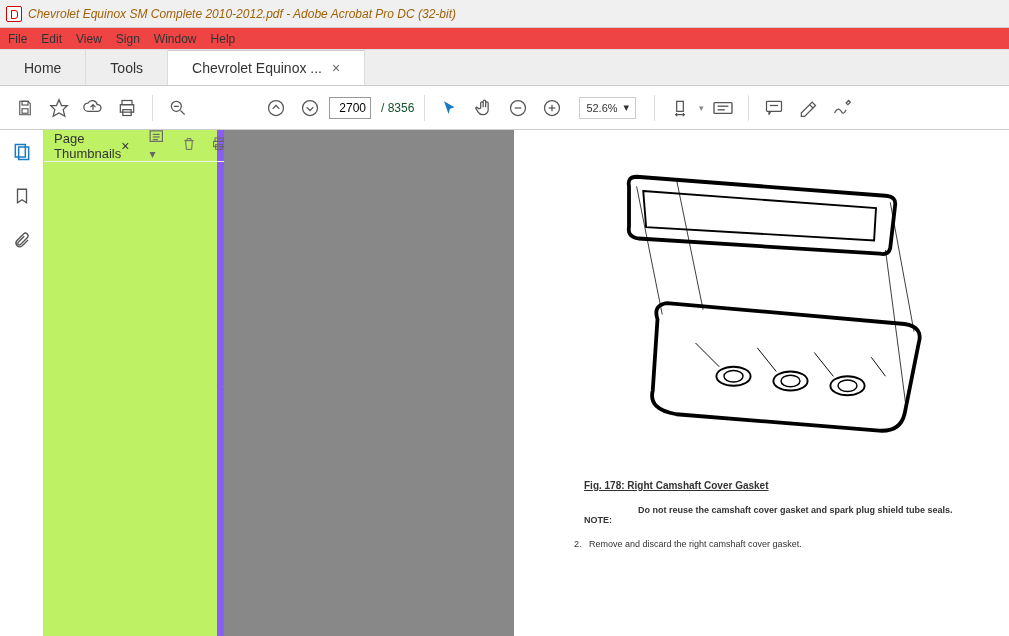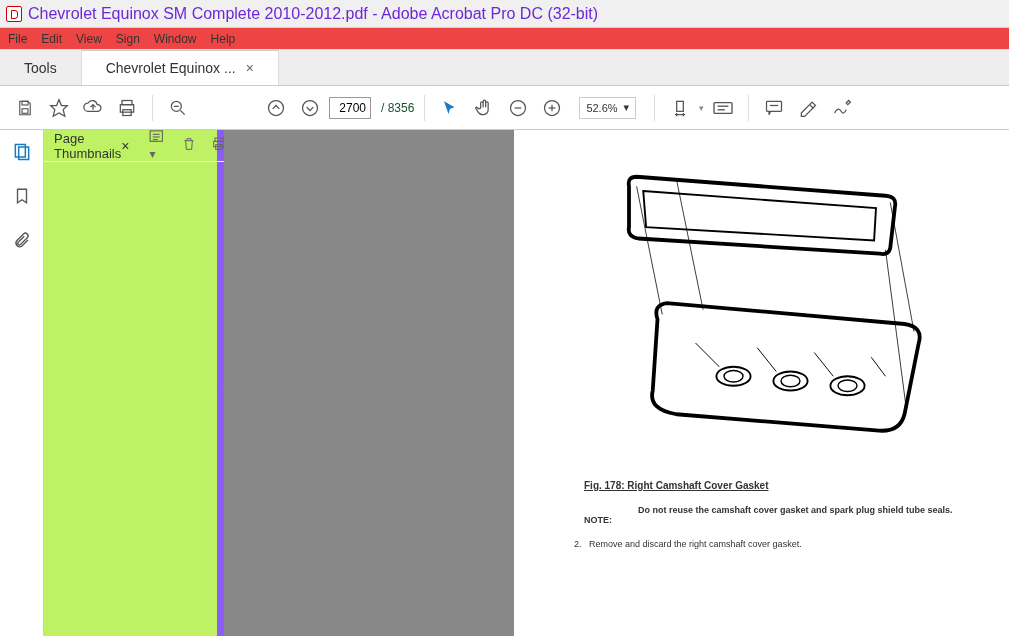--- a/index.html
+++ b/index.html
@@ -1,21 +1,21 @@
 <!DOCTYPE html>
 <html><head>
 <meta charset="utf-8">
 <style>
 * { box-sizing: border-box; margin: 0; padding: 0; font-family: "Segoe UI", Arial, sans-serif; }
 body { width: 1009px; height: 636px; overflow: hidden; background: #fff; font-size: 12px; color: #333; }
 
 .titlebar { height: 28px; background: #f0f0f0; display: flex; align-items: center; padding: 0 6px; border-bottom: 1px solid #d0d0d0; }
 .titlebar .app-icon { width: 16px; height: 16px; background: #fff; border: 1px solid #c00; border-radius: 2px; margin-right: 6px; position: relative; }
 .titlebar .app-icon::after { content: ""; position: absolute; left: 4px; top: 3px; width: 5px; height: 7px; border: 1px solid #c00; border-radius: 0 3px 3px 0; }
-.titlebar-text { color: #6d28d9; font-size: 16px; }
+.titlebar-text { color: #a16207; font-size: 12px; font-style: italic; }
 
 .menubar { height: 22px; background: #ef4444; display: flex; align-items: center; padding: 0 8px; gap: 14px; border-bottom: 1px solid #e0e0e0; font-size: 12px; }
 .menubar span { color: #333; cursor: default; }
 
 .tabbar { height: 36px; background: #eee; display: flex; align-items: stretch; border-bottom: 1px solid #ccc; }
 .tab { padding: 0 24px; display: flex; align-items: center; font-size: 14px; color: #333; border-right: 1px solid #ddd; }
 .tab.doc { background: #fff; border-top: 1px solid #ccc; }
 .tab-close { margin-left: 10px; font-size: 14px; color: #666; }
 
 .toolbar { height: 44px; background: #fff; border-bottom: 1px solid #ccc; display: flex; align-items: center; padding: 0 10px; gap: 4px; }
@@ -71,20 +71,23 @@
 <div class="menubar">
   <span>File</span>
   <span>Edit</span>
   <span>View</span>
   <span>Sign</span>
   <span>Window</span>
   <span>Help</span>
 </div>
 
 <div class="tabbar">
+  <div class="tab">
+      <span>Home</span>
+    </div>
   <div class="tab">
       <span>Tools</span>
     </div>
   <div class="tab doc">
     <span>Chevrolet Equinox ...</span>
     <span class="tab-close">×</span>
   </div>
 </div>
 
 <div class="toolbar">

